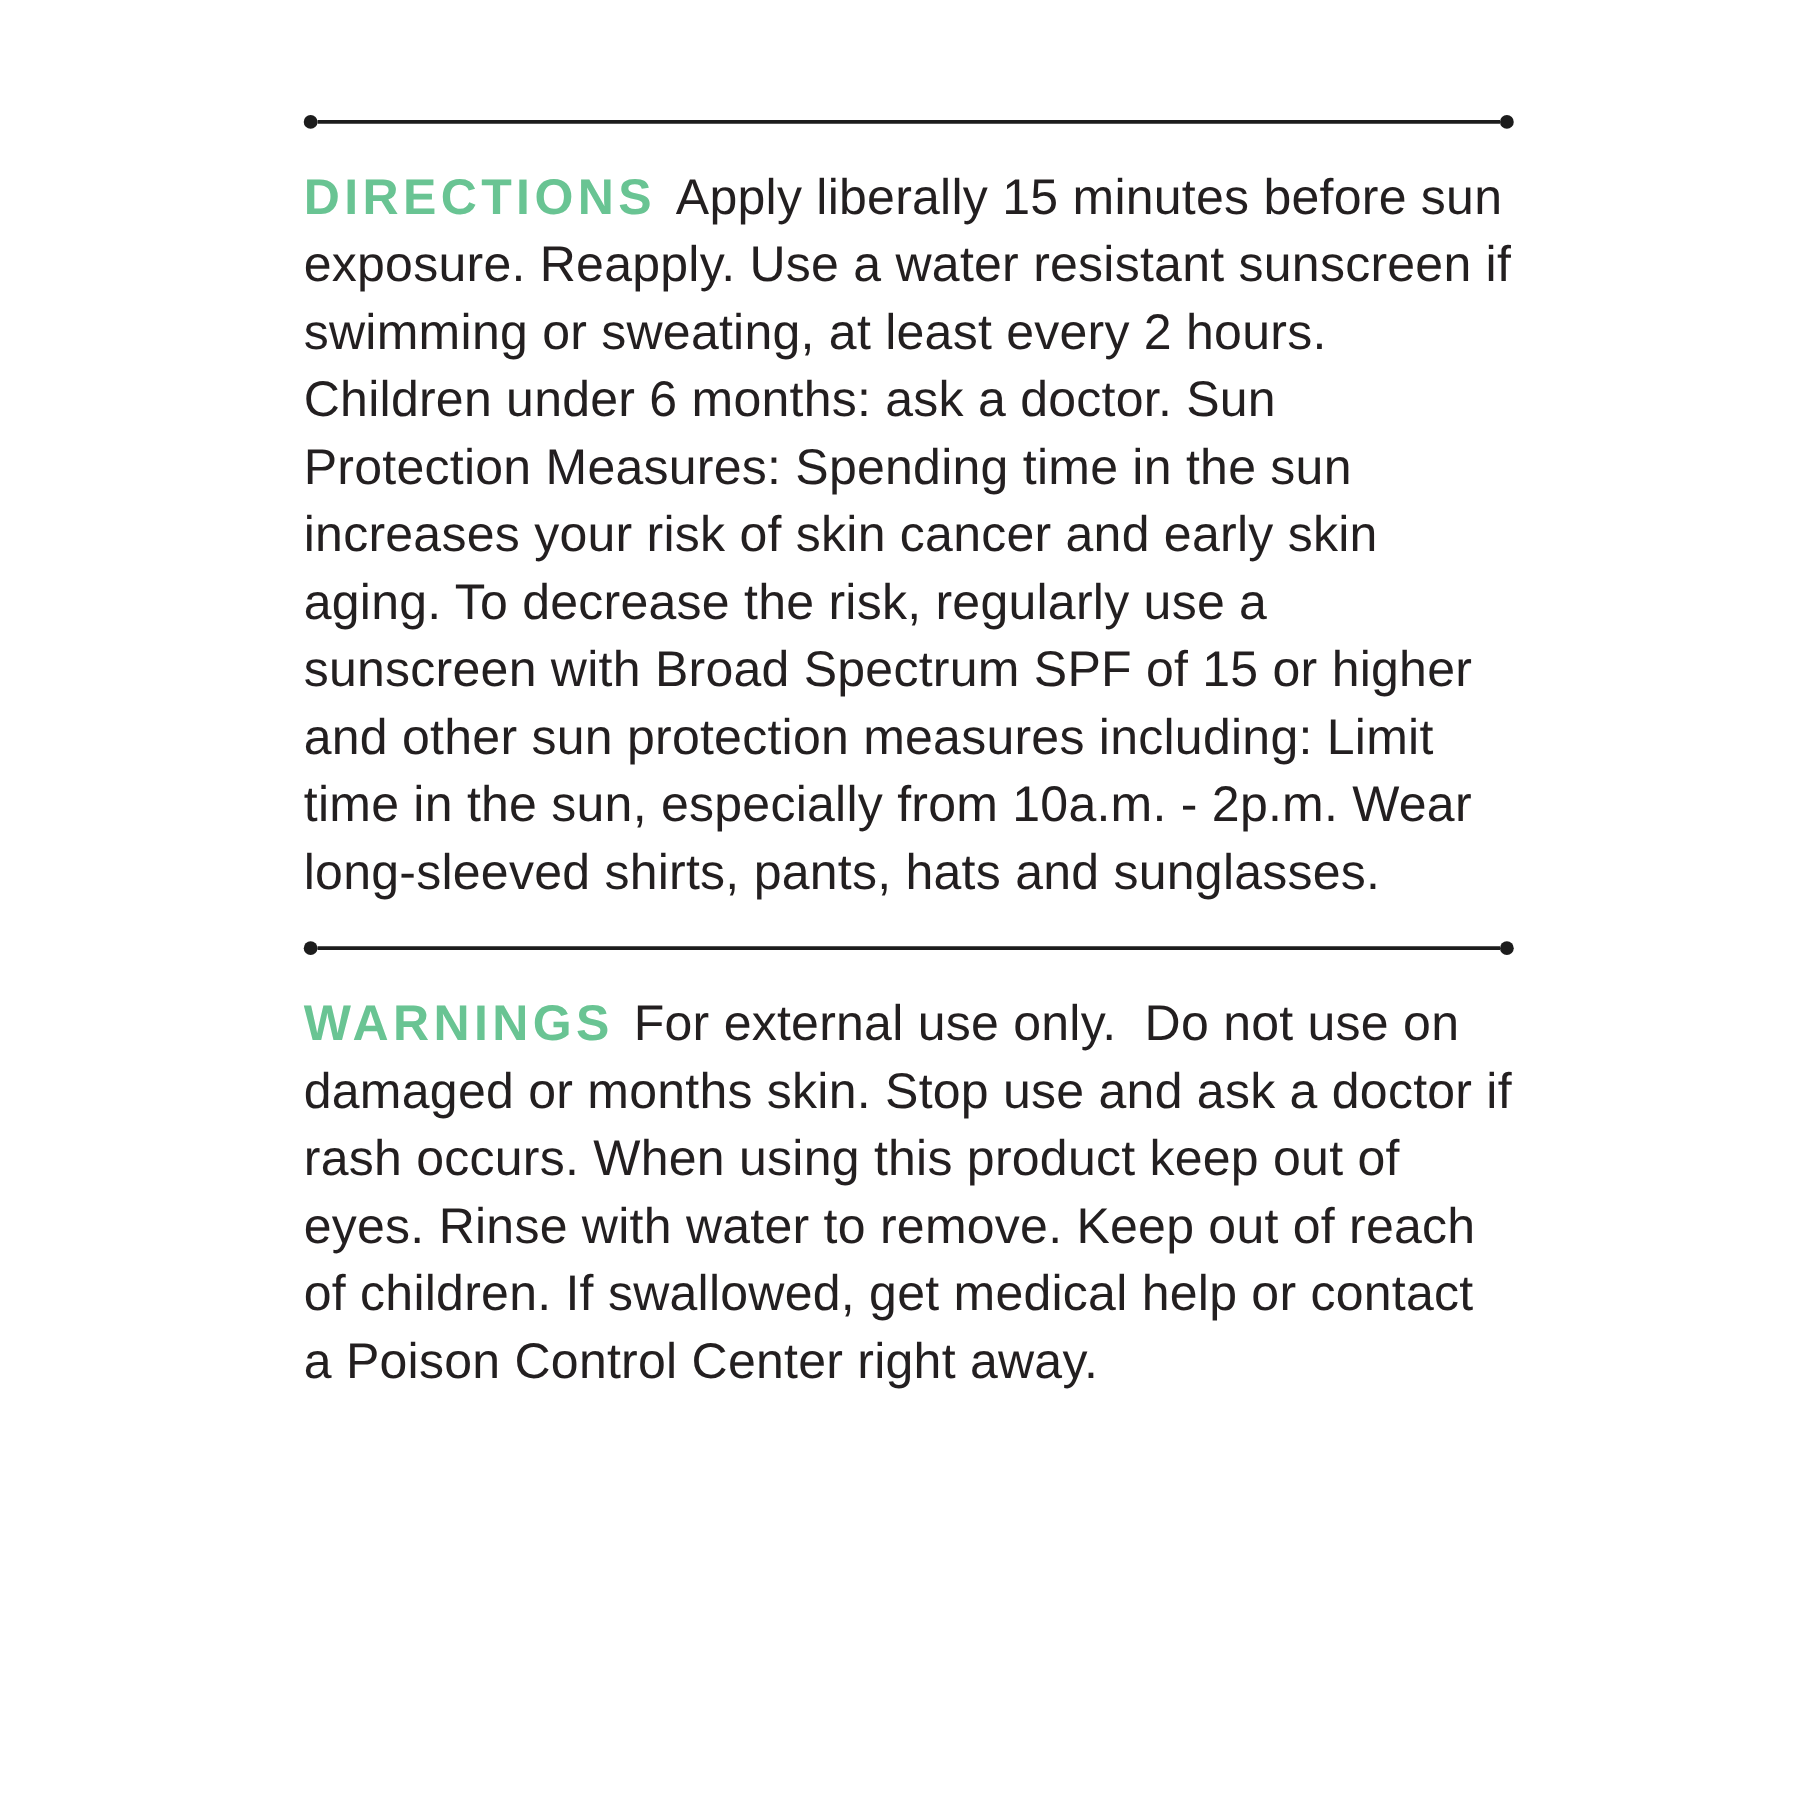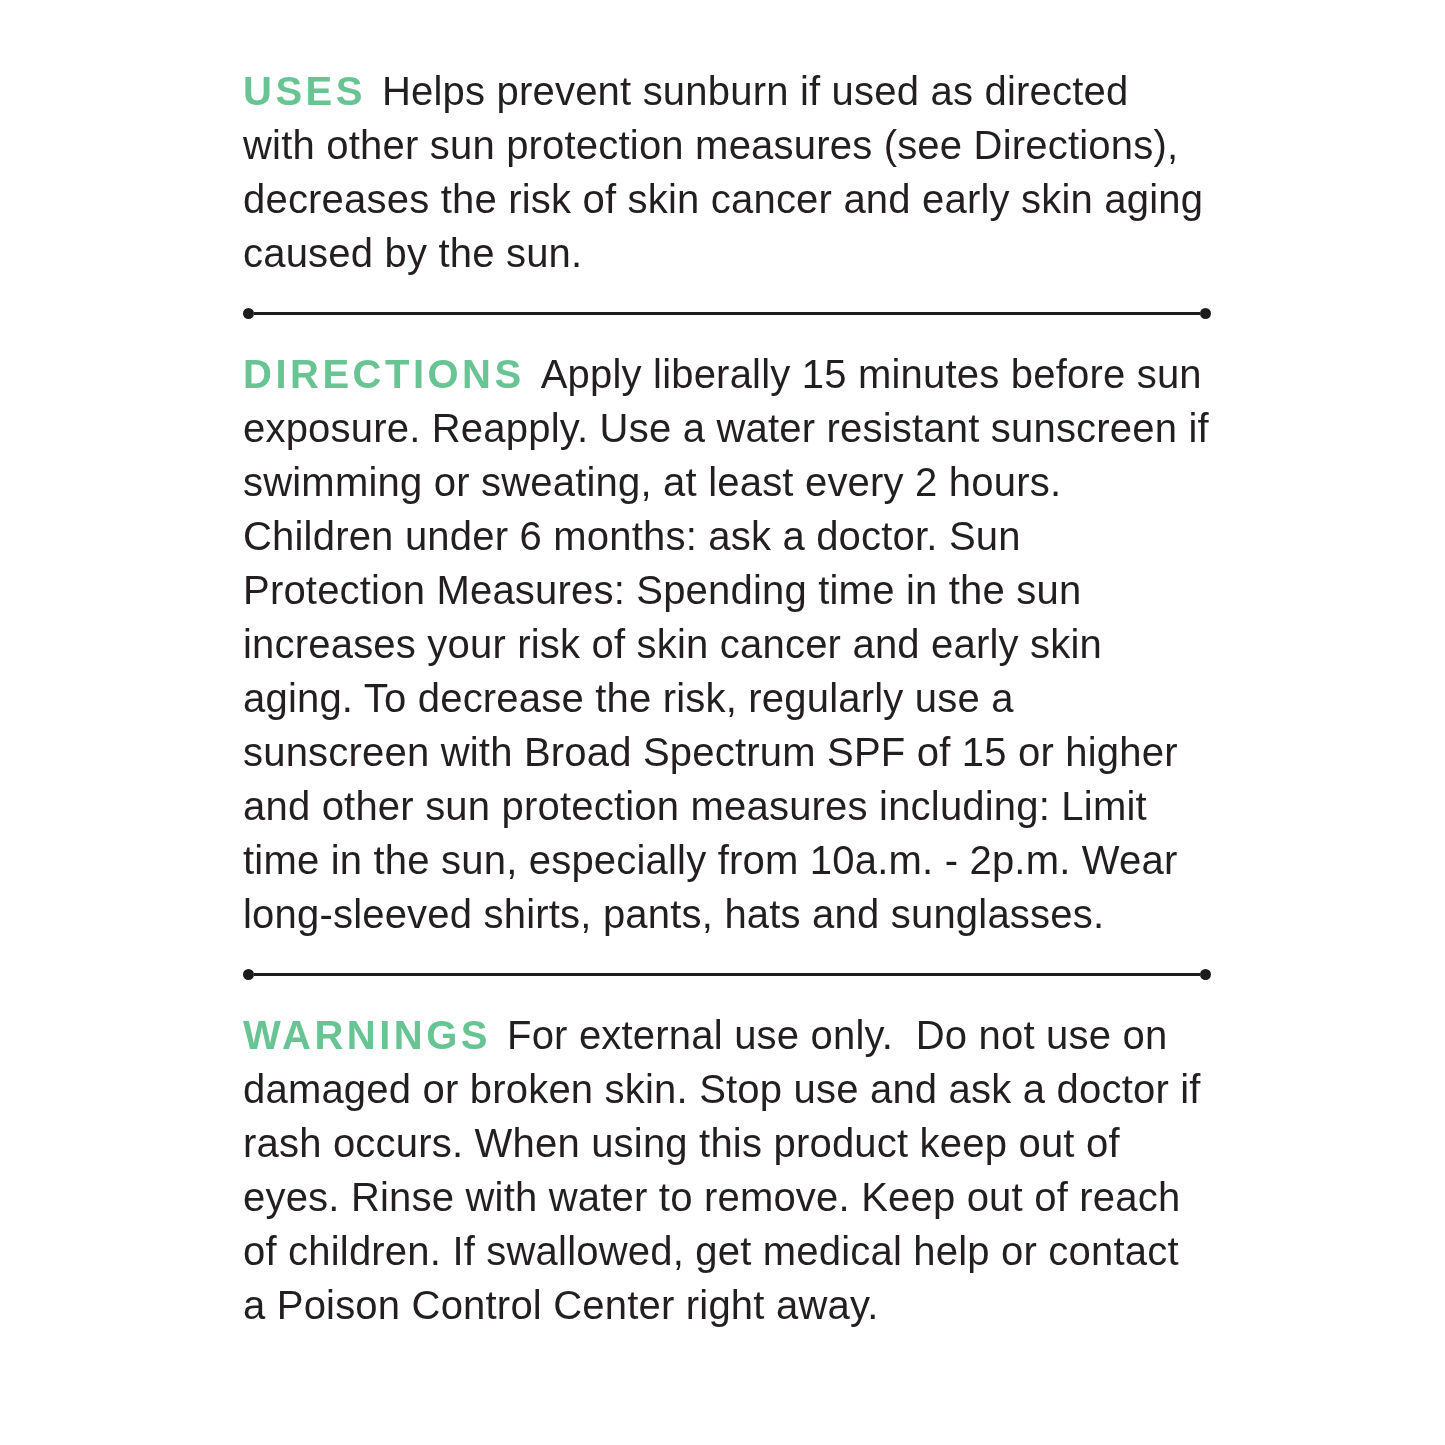--- a/index.html
+++ b/index.html
@@ -55,31 +55,30 @@
     flex:1 1 auto;
     height:3px;
     background:var(--divider);
   }
 </style>
 </head>
 <body>
 
 <div class="label">
 
-  <p class="section"><span class="heading">USES</span><span class="body">Helps prevent sunburn if used as directed with other sun protection measures (see Directions), decreases the risk of skin cancer and early skin aging caused by the sun.</span></p>
 
   <div class="divider">
     <span class="dot"></span>
     <span class="rule"></span>
     <span class="dot"></span>
   </div>
 
   <p class="section"><span class="heading">DIRECTIONS</span><span class="body">Apply liberally 15 minutes before sun exposure. Reapply. Use a water resistant sunscreen if swimming or sweating, at least every 2 hours. Children under 6 months: ask a doctor. Sun Protection Measures: Spending time in the sun increases your risk of skin cancer and early skin aging. To decrease the risk, regularly use a sunscreen with Broad Spectrum SPF of 15 or higher and other sun protection measures including: Limit time in the sun, especially from 10a.m. - 2p.m. Wear long-sleeved shirts, pants, hats and sunglasses.</span></p>
 
   <div class="divider">
     <span class="dot"></span>
     <span class="rule"></span>
     <span class="dot"></span>
   </div>
 
-  <p class="section"><span class="heading">WARNINGS</span><span class="body">For external use only.  Do not use on damaged or broken skin. Stop use and ask a doctor if rash occurs. When using this product keep out of eyes. Rinse with water to remove. Keep out of reach of children. If swallowed, get medical help or contact a Poison Control Center right away.</span></p>
+  <p class="section"><span class="heading">WARNINGS</span><span class="body">For external use only.  Do not use on damaged or months skin. Stop use and ask a doctor if rash occurs. When using this product keep out of eyes. Rinse with water to remove. Keep out of reach of children. If swallowed, get medical help or contact a Poison Control Center right away.</span></p>
 
 </div>
 
 </body></html>

